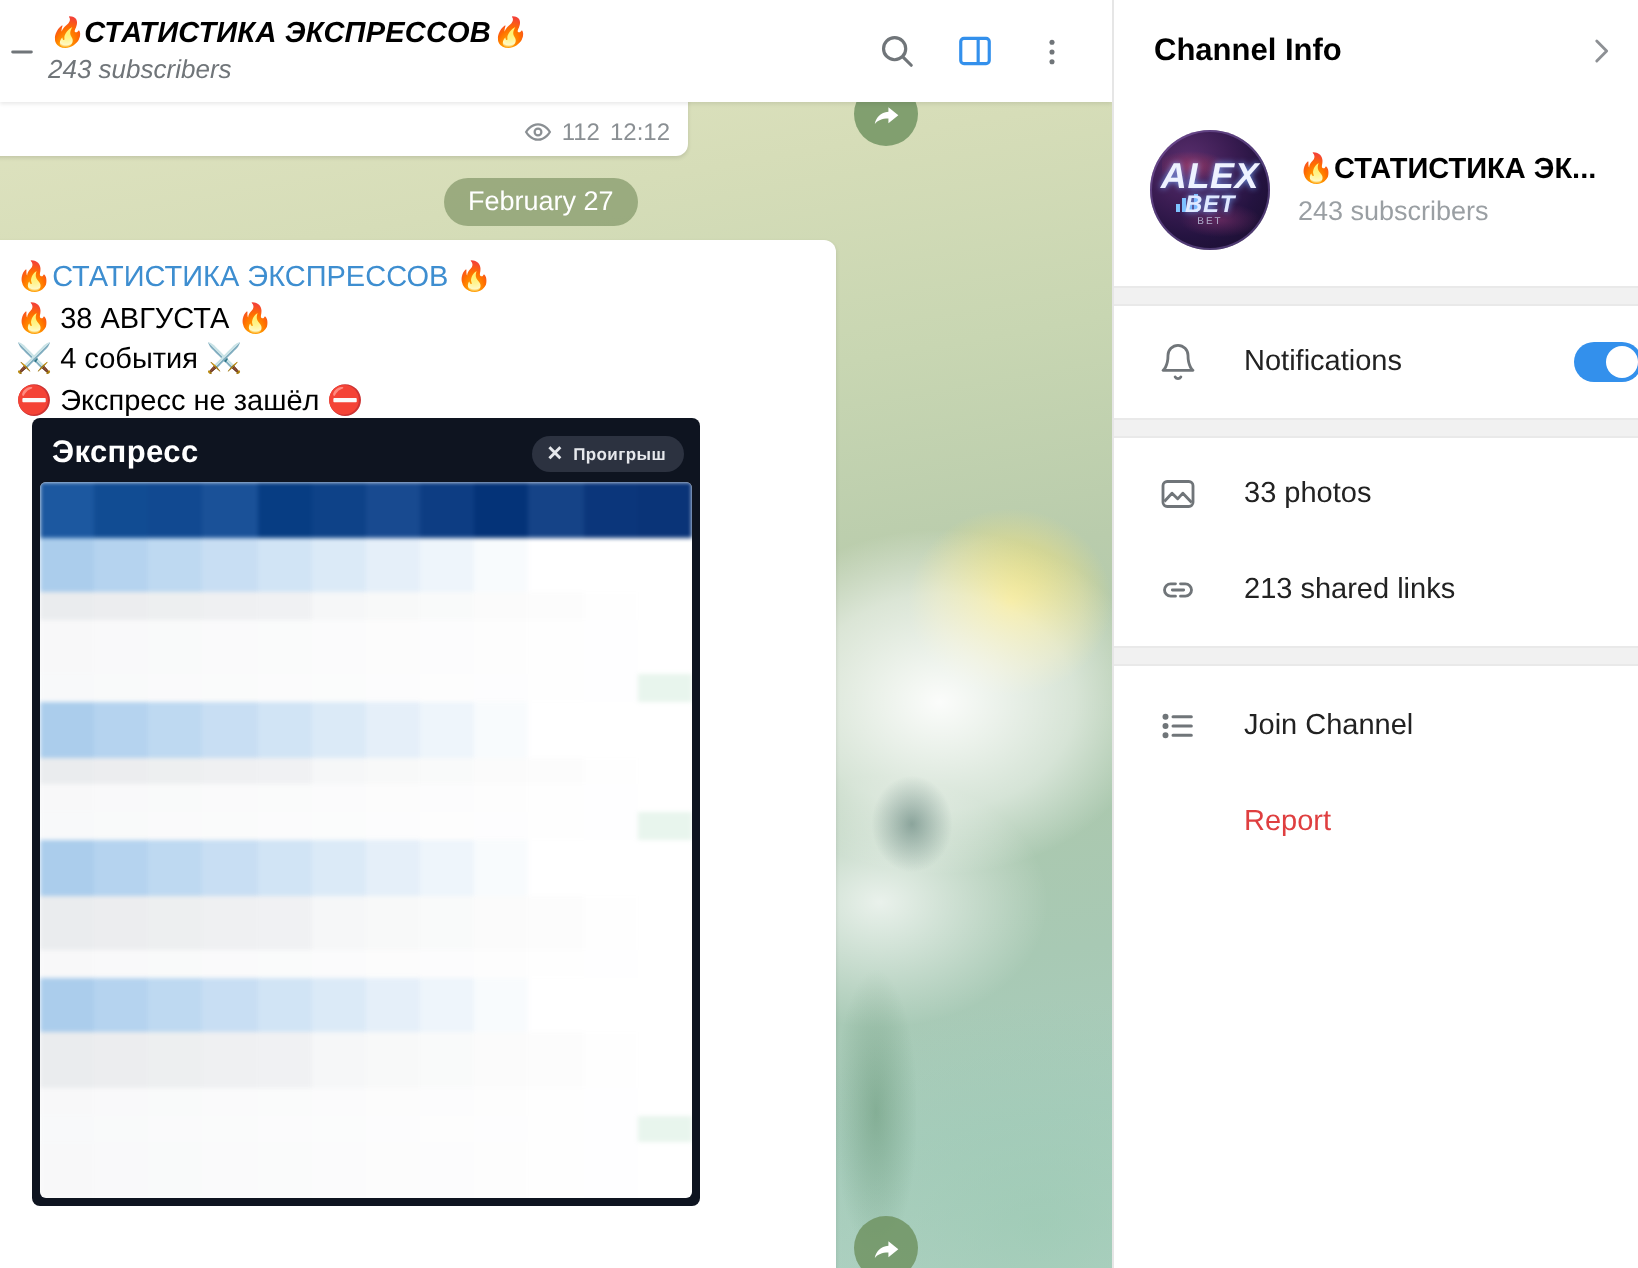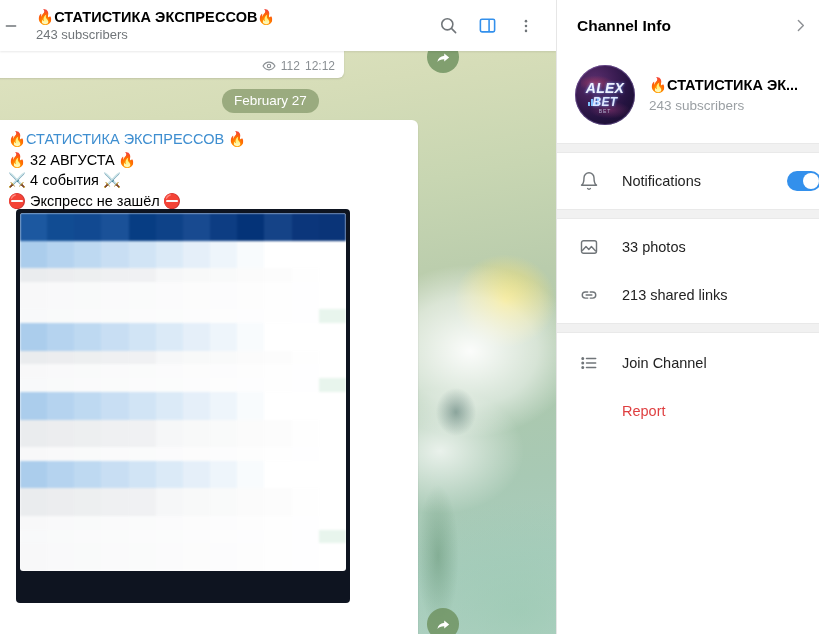--- a/index.html
+++ b/index.html
@@ -19,21 +19,21 @@
     position: absolute; top: 0; left: 0; width: 556px; height: 51px;
     background: #ffffff; z-index: 30;
     display: flex; align-items: center;
     box-shadow: 0 1px 2px rgba(0,0,0,0.09);
   }
   .back-chev {
     width: 18px; margin-left: 2px; color: #707579; font-size: 16px;
     display: flex; align-items: center; justify-content: center;
     overflow: hidden; height: 40px;
   }
-  .hdr-text { margin-left: 16px; flex: 1; min-width: 0; }
+  .hdr-text { margin-left: 4px; flex: 1; min-width: 0; font-style: italic; }
   .hdr-title {
     font-size: 14.5px; font-weight: 600; color: #000; letter-spacing: .1px;
     white-space: nowrap; line-height: 17px;
   }
   .hdr-sub { font-size: 13px; color: #707579; line-height: 16px; margin-top: 1px; }
   .hdr-actions { display: flex; align-items: center; gap: 17px; padding-right: 19px; }
   .icon-btn { width: 22px; height: 22px; display: flex; align-items: center; justify-content: center; color: #707579; }
   .icon-btn.active { color: #3390ec; }
 
   
@@ -155,21 +155,21 @@
     position: absolute; left: 6px; top: 8px; width: 48px; height: 20px;
     background: radial-gradient(ellipse 24px 10px at 30% 50%, rgba(190,60,90,.55), rgba(120,40,110,0) 75%);
   }
   .avatar .av-glow2 {
     position: absolute; left: 4px; bottom: 4px; width: 52px; height: 22px;
     background: radial-gradient(ellipse 26px 11px at 60% 50%, rgba(160,60,120,.45), rgba(80,40,120,0) 78%);
   }
   .avatar .av-txt {
     position: absolute; left: 0; right: 0; top: 17px;
     text-align: center; color: #eef2ff;
-    font-size: 14px; font-weight: 800; font-style: italic;
+    font-size: 18px; font-weight: 800; font-style: italic;
     letter-spacing: .3px; line-height: 13px;
     text-shadow: 0 0 3px rgba(120,170,255,.9);
   }
   .avatar .av-txt2 {
     position: absolute; left: 0; right: 0; top: 31px;
     text-align: center; color: #dfe8ff;
     font-size: 12px; font-weight: 800; font-style: italic;
     letter-spacing: .3px; line-height: 12px;
     text-shadow: 0 0 3px rgba(120,170,255,.9);
   }
@@ -269,27 +269,34 @@
           </svg>
       </div>
 
       <div class="date-pill">February 27</div>
 
       <div class="bubble bubble-main">
         <div class="msg-text">
           <div>
             <span>🔥</span><span class="chan-link">СТАТИСТИКА ЭКСПРЕССОВ</span> <span>🔥</span>
           </div>
-          <div>🔥 32 АВГУСТА 🔥</div>
+          <div>🔥 38 АВГУСТА 🔥</div>
           <div>⚔️ 4 события ⚔️</div>
           <div>⛔️ Экспресс не зашёл ⛔️</div>
         </div>
       </div>
 
       <div class="slip">
+        <div class="slip-head">
+          <div class="slip-title">Экспресс</div>
+          <div class="slip-badge">
+            <span class="x">✕</span>
+            <span class="lbl">Проигрыш</span>
+          </div>
+        </div>
         <div class="slip-body">
           <div class="mosaic" id="mosaic" style="grid-template-columns: repeat(12, 1fr); grid-template-rows: repeat(26, 1fr); filter: blur(1.1px);">
               <i style="background:rgb(28,88,160)"></i>
               <i style="background:rgb(17,76,147)"></i>
               <i style="background:rgb(17,73,145)"></i>
               <i style="background:rgb(26,81,152)"></i>
               <i style="background:rgb(7,61,131)"></i>
               <i style="background:rgb(14,66,136)"></i>
               <i style="background:rgb(24,74,144)"></i>
               <i style="background:rgb(13,61,131)"></i>

